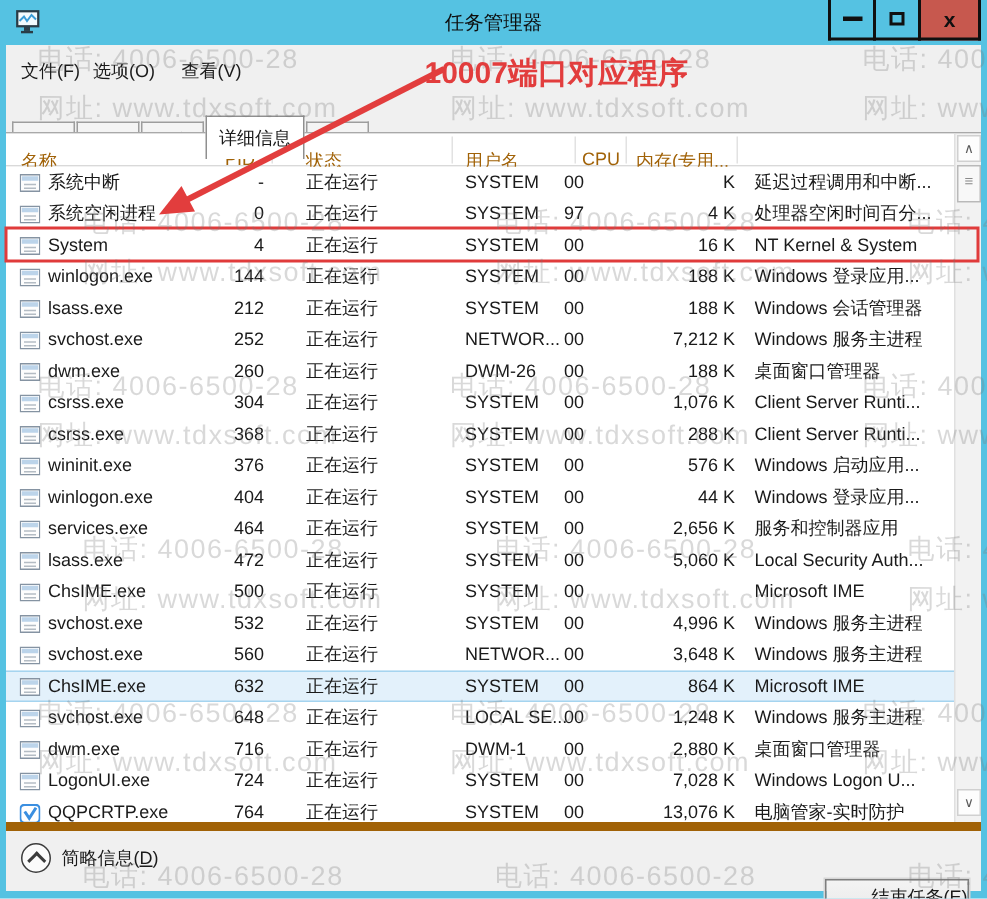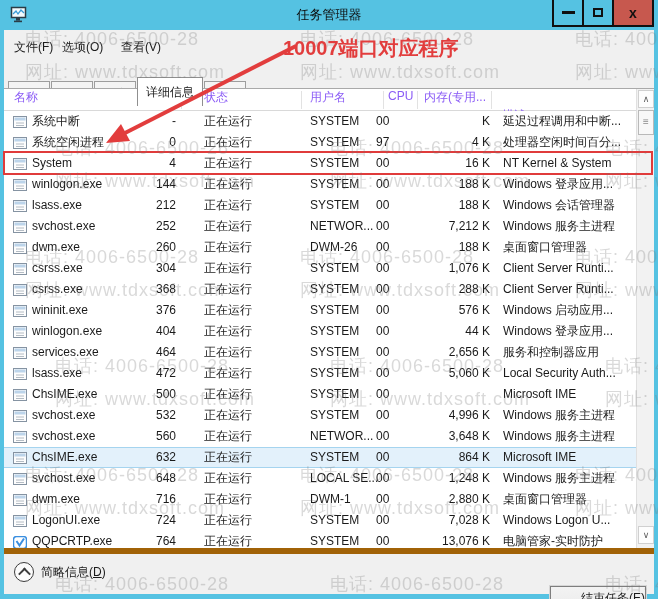--- a/index.html
+++ b/index.html
@@ -26,21 +26,21 @@
   .menubar span{position:absolute;top:9px;cursor:default;}
   .mi-0{left:10px;} .mi-1{left:58px;} .mi-2{left:117px;}
   .tabs{position:absolute;left:4px;bottom:0;height:29px;display:flex;align-items:flex-end;}
   .tab{height:25px;line-height:24px;padding:0 8px;background:#f4f4f4;border:1px solid #9d9d9d;
        border-bottom:none;margin-right:1px;box-sizing:border-box;}
   .tab.active{height:29px;line-height:28px;background:#ffffff;border:1px solid #8f8f8f;border-bottom:none;position:relative;z-index:3;}
   
   .table{position:absolute;left:4px;top:88px;width:650px;height:460px;background:#ffffff;
          border-top:1px solid #a9a9a9;box-sizing:border-box;overflow:hidden;}
   .thead{position:absolute;left:0;top:0;width:632px;height:22px;background:#ffffff;border-bottom:1px solid #d9d9d9;box-sizing:border-box;}
-  .th{position:absolute;top:0;color:#8b5cf6;}
+  .th{position:absolute;top:10px;color:#a16207;}
   .h0{left:10px;} .h1{left:146px;} .h2{left:200px;} .h3{left:306px;} .h4{left:384px;} .h5{left:420px;} .h6{left:498px;margin-top:18px;}
   .vsep{position:absolute;top:2px;height:18px;width:1px;background:#e2e2e2;}
   .sort-asc{position:absolute;left:166px;top:2px;width:0;height:0;
             border-left:4px solid transparent;border-right:4px solid transparent;border-bottom:5px solid #555;}
   .rows{position:absolute;left:0;top:22px;width:632px;height:438px;overflow:hidden;}
   .row{position:relative;width:100%;height:21px;line-height:21px;background:#ffffff;box-sizing:border-box;}
   .row.selected{background:#e3f1fb;border-top:1px solid #a5d4ef;border-bottom:1px solid #a5d4ef;line-height:19px;}
   .cell{position:absolute;top:0;white-space:nowrap;overflow:hidden;}
   .c-icon{left:9px;top:4px;width:14px;height:13px;}
   .c-name{left:28px;width:105px;}

